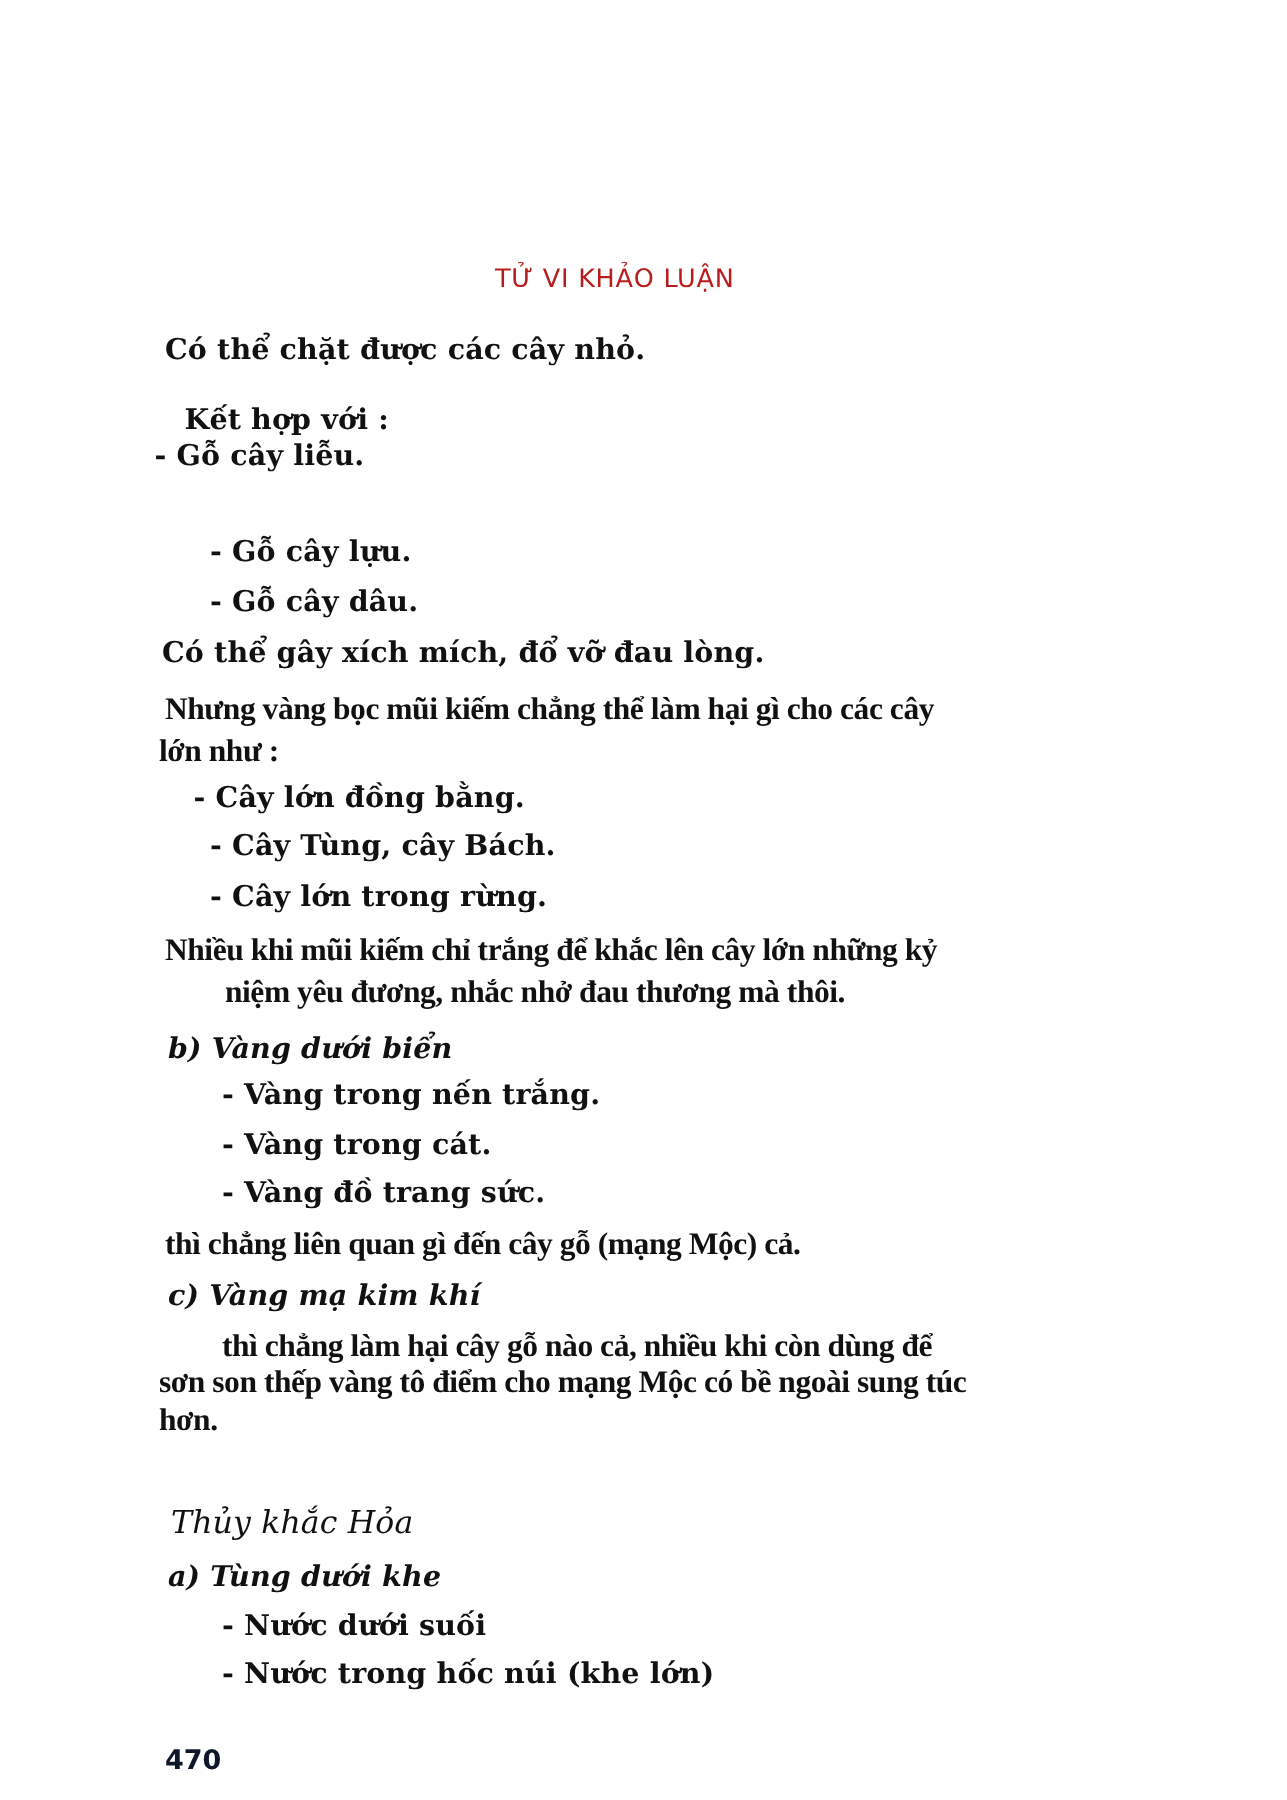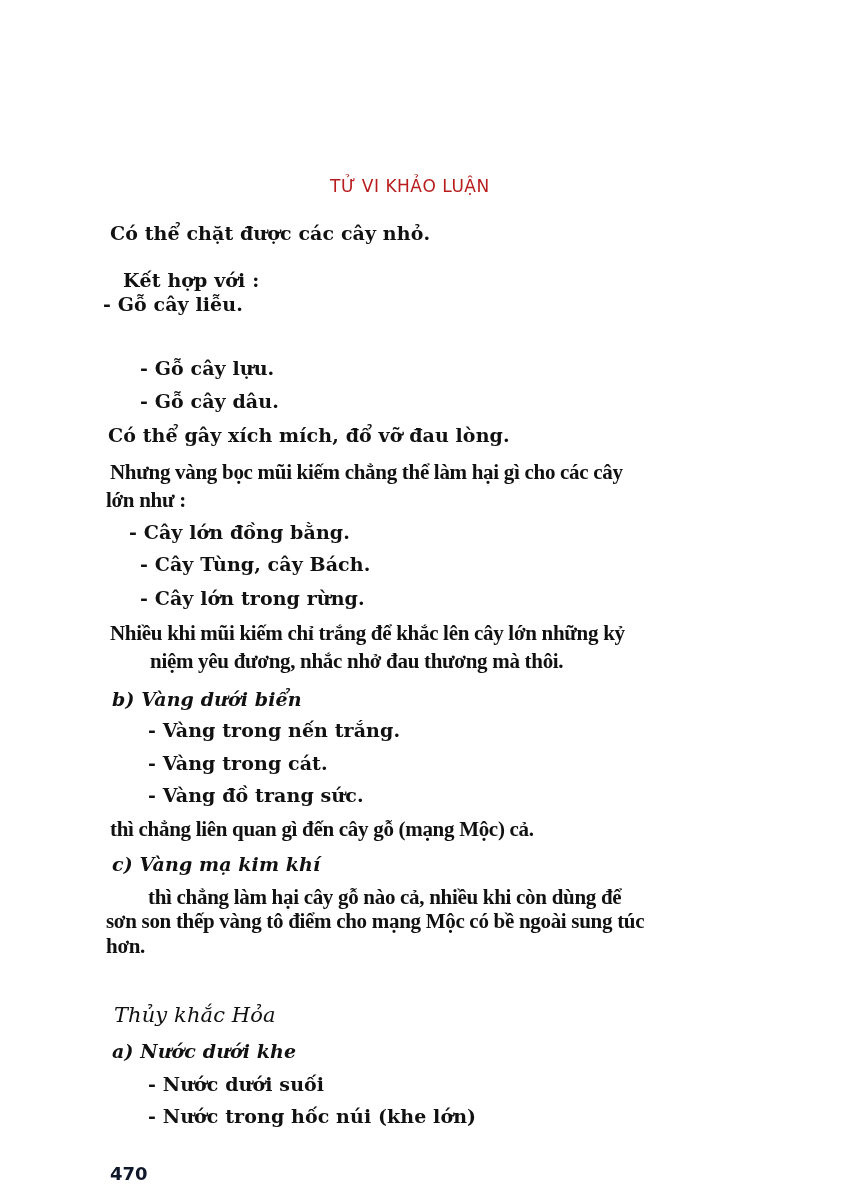--- a/index.html
+++ b/index.html
@@ -90,18 +90,18 @@
   <div class="line" style="left:148px; top:784px;">- Vàng đồ trang sức.</div>
 
   <div class="line narrow" style="left:110px; top:818px;">thì chẳng liên quan gì đến cây gỗ (mạng Mộc) cả.</div>
   <div class="line italic" style="left:112px; top:853px;">c) Vàng mạ kim khí</div>
 
   <div class="line narrow" style="left:148px; top:886px;">thì chẳng làm hại cây gỗ nào cả, nhiều khi còn dùng để</div>
   <div class="line narrow" style="left:106px; top:910px;">sơn son thếp vàng tô điểm cho mạng Mộc có bề ngoài sung túc</div>
   <div class="line narrow" style="left:106px; top:935px;">hơn.</div>
 
   <div class="line heading-italic" style="left:114px; top:1004px;">Thủy khắc Hỏa</div>
-  <div class="line italic" style="left:112px; top:1040px;">a) Nước dưới khe</div>
+  <div class="line italic" style="left:112px; top:1040px;">a) Tùng dưới khe</div>
   <div class="line" style="left:148px; top:1073px;">- Nước dưới suối</div>
   <div class="line" style="left:148px; top:1105px;">- Nước trong hốc núi (khe lớn)</div>
 
   <div class="page-number">470</div>
 </div>
 
 </body></html>

